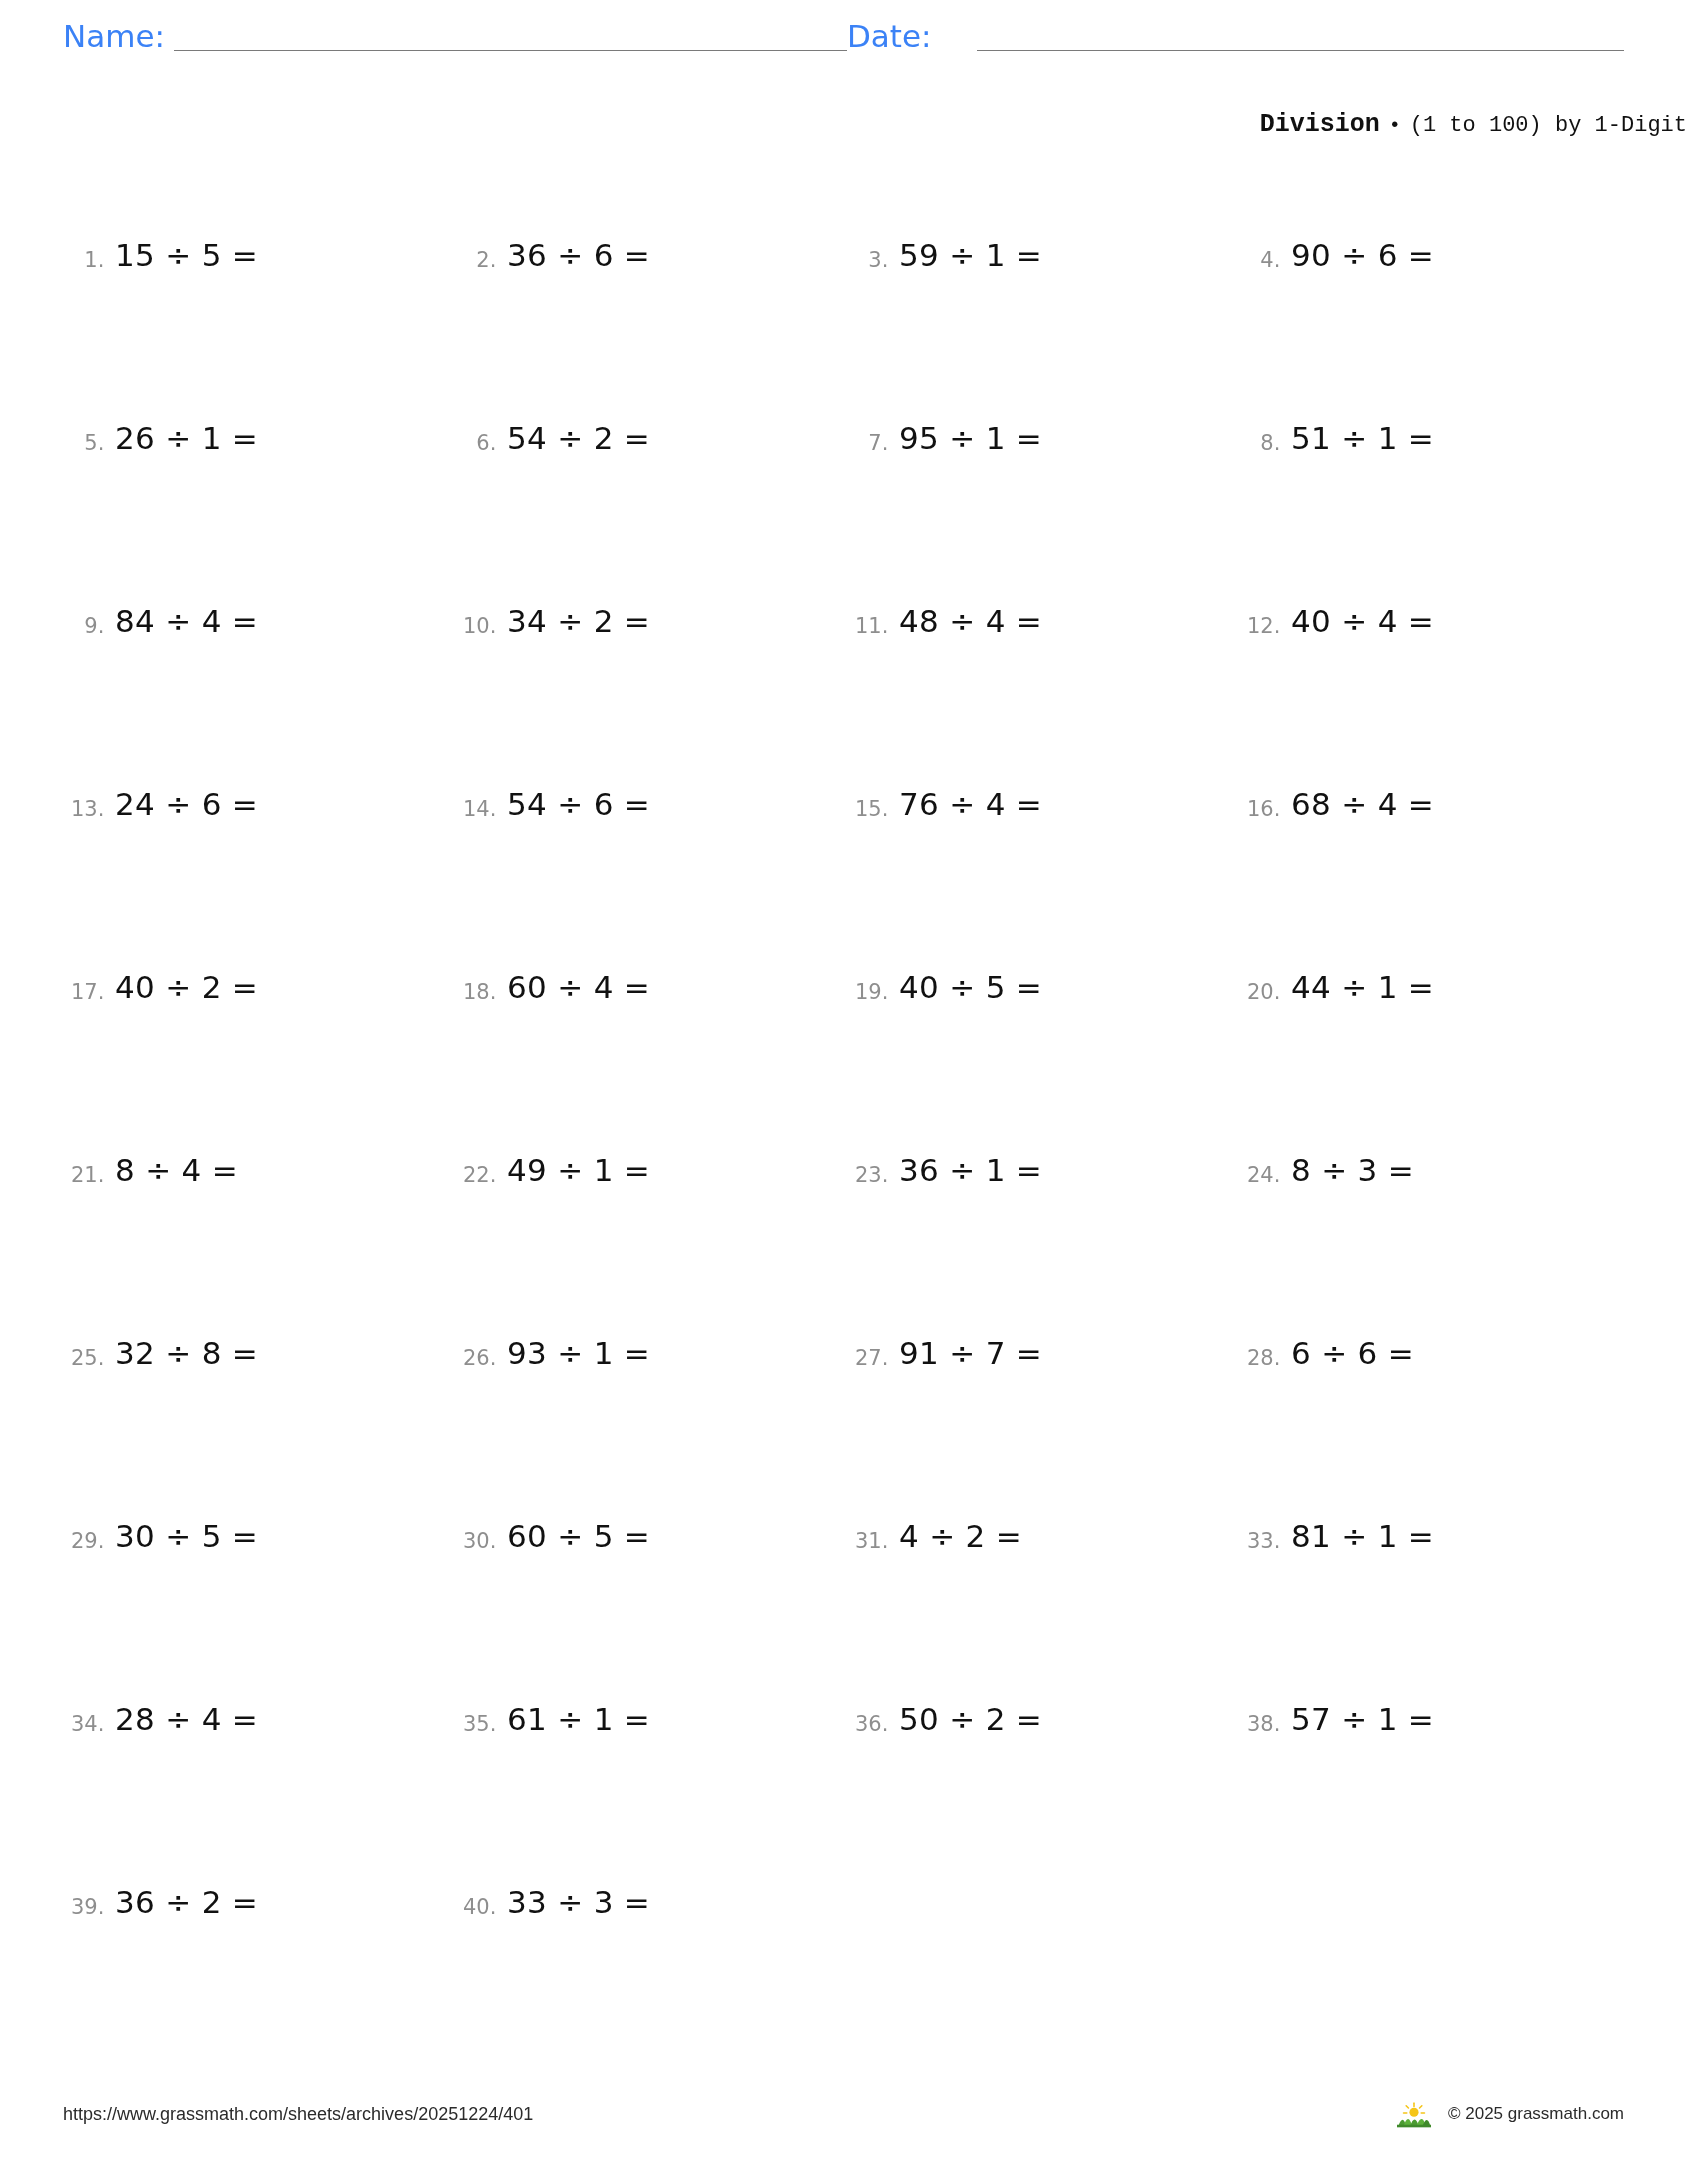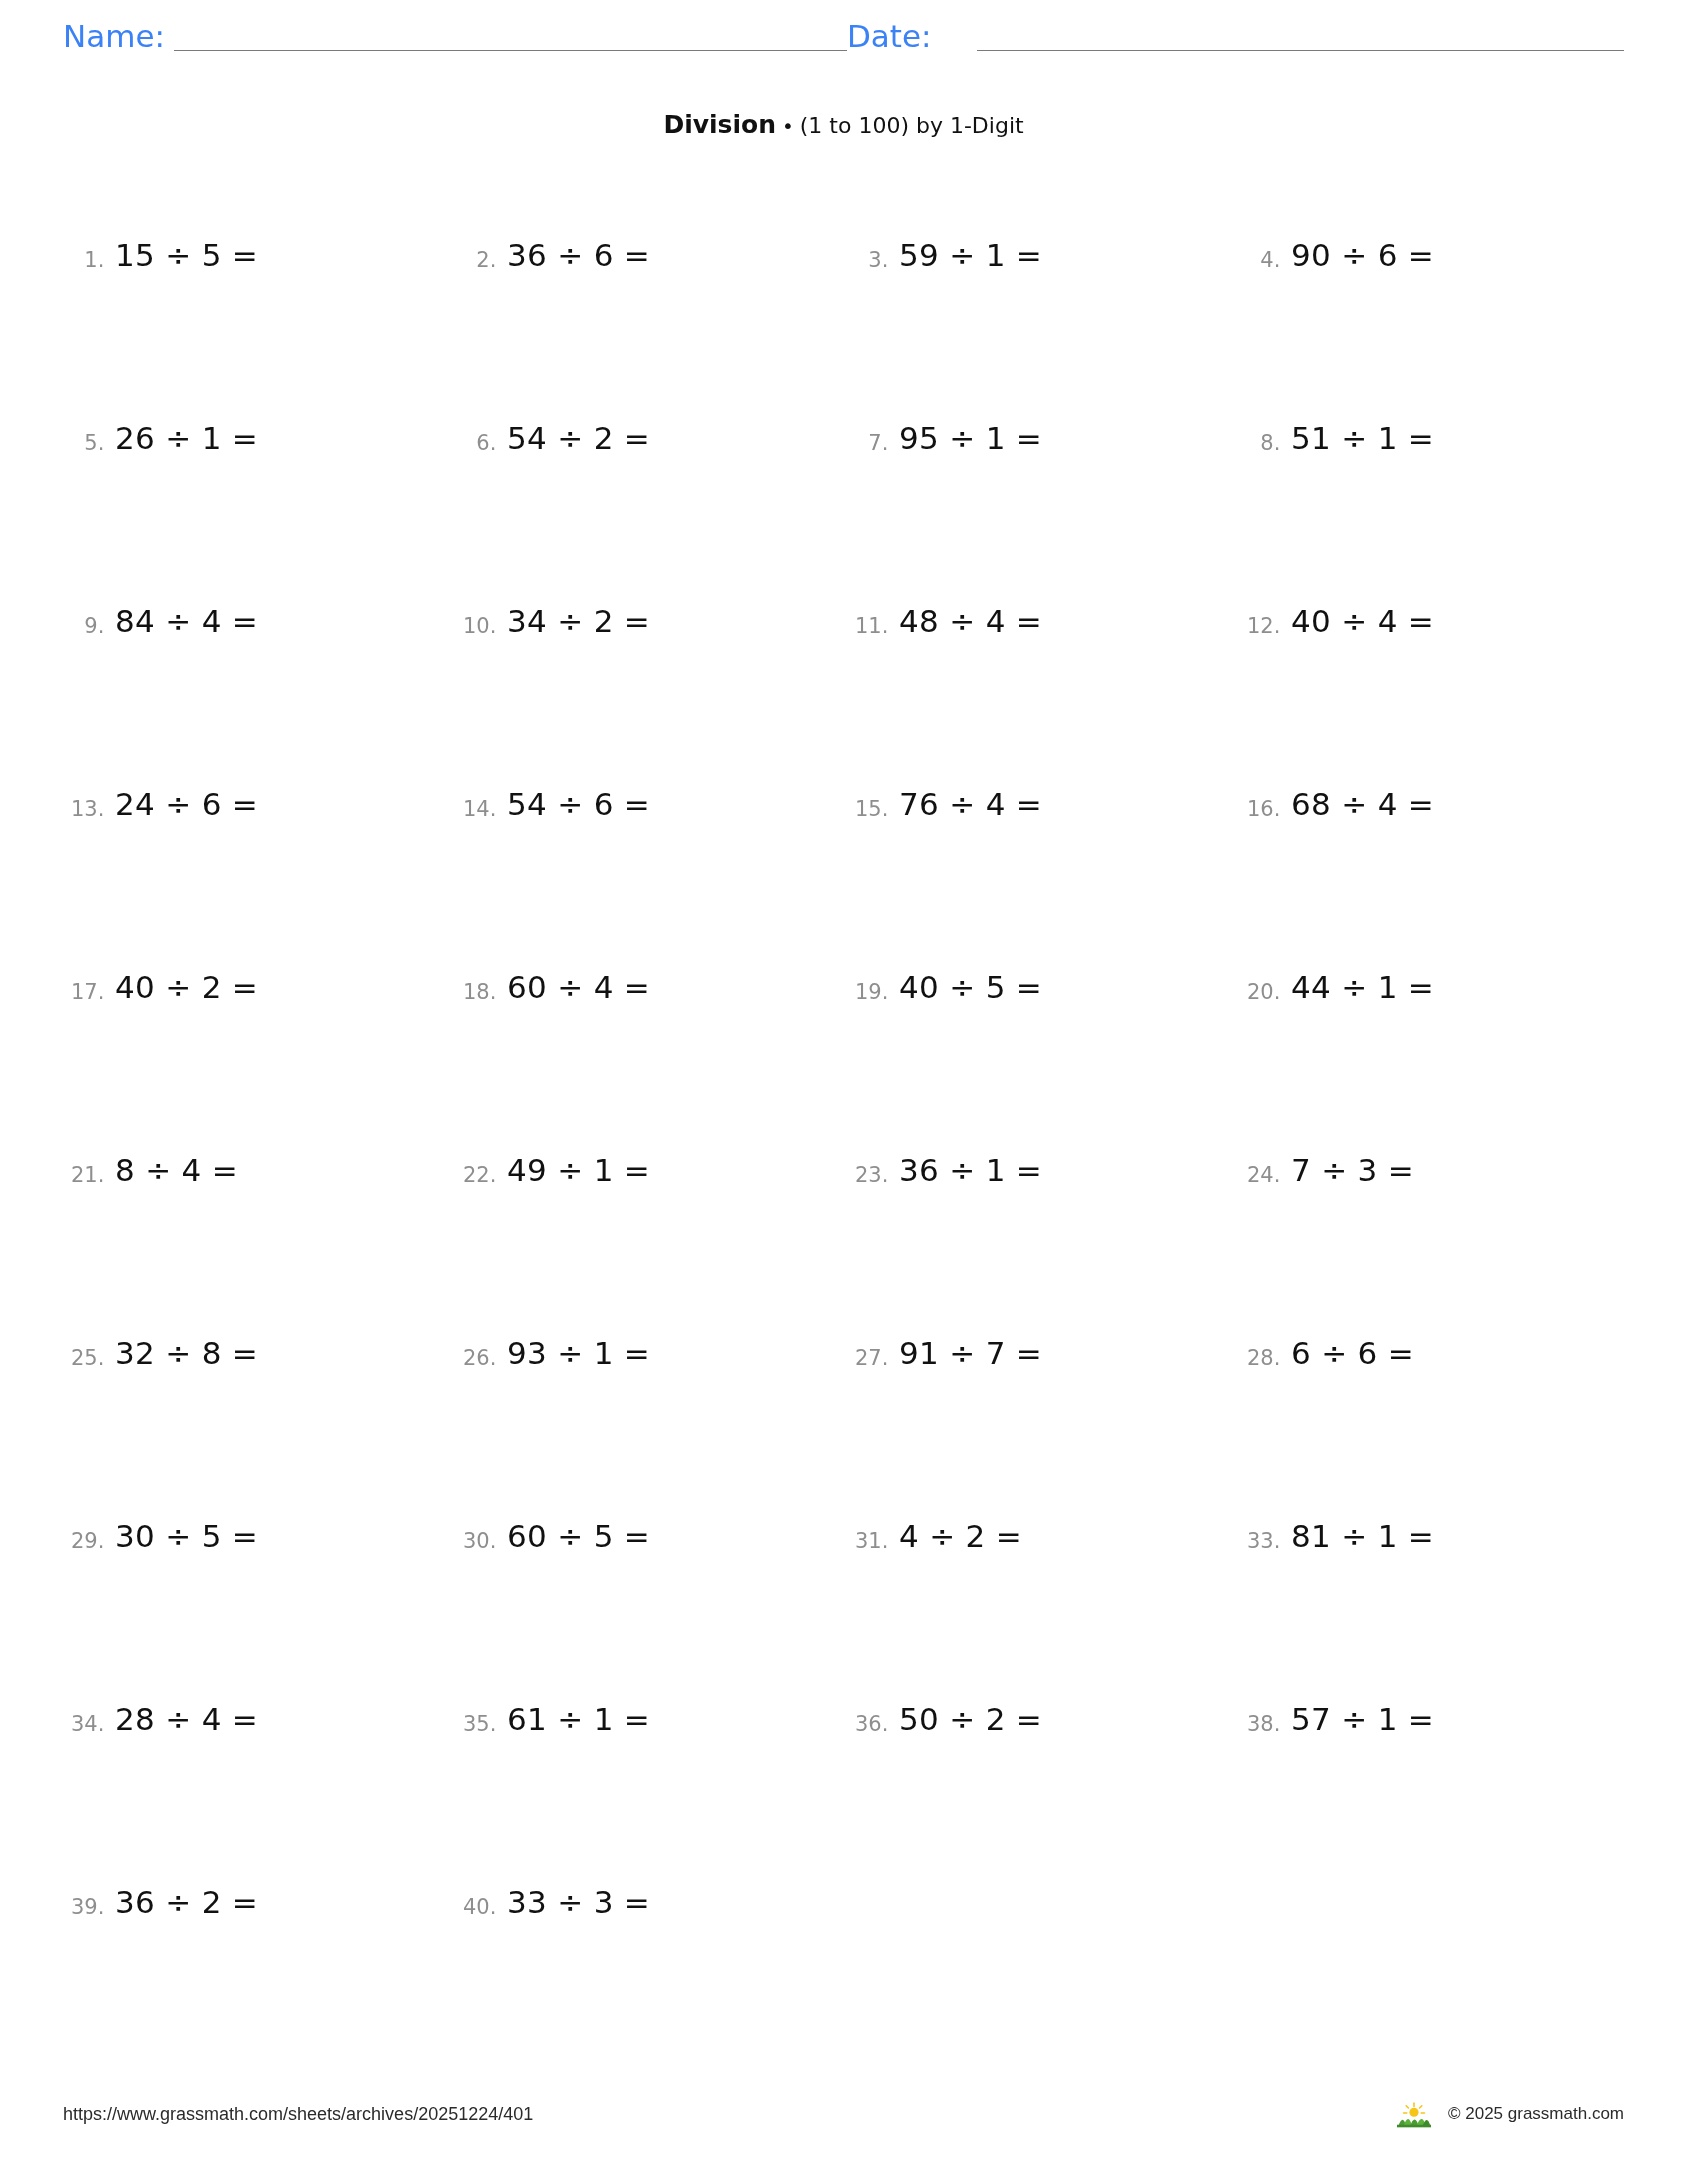--- a/index.html
+++ b/index.html
@@ -51,21 +51,22 @@
     border-bottom: 1.3px solid #7a7a7a;
     height: 29px;
   }
 
   
   .title-wrap {
     position: absolute;
     top: 110px;
     left: 0;
     width: 1687px;
-    text-align: center;
+    text-align: right;
+    font-family: Liberation Mono, monospace;
   }
   .title-main {
     font-size: 25px;
     font-weight: bold;
     color: #111;
   }
   .title-sep {
     font-size: 20px;
     color: #111;
     padding: 0 2.6px;
@@ -256,21 +257,21 @@
     <div class="cell">
         <span class="q-num">22.</span>
         <span class="q-body">49 ÷ 1 =</span>
       </div>
     <div class="cell">
         <span class="q-num">23.</span>
         <span class="q-body">36 ÷ 1 =</span>
       </div>
     <div class="cell">
         <span class="q-num">24.</span>
-        <span class="q-body">7 ÷ 3 =</span>
+        <span class="q-body">8 ÷ 3 =</span>
       </div>
 
     <div class="cell">
         <span class="q-num">25.</span>
         <span class="q-body">32 ÷ 8 =</span>
       </div>
     <div class="cell">
         <span class="q-num">26.</span>
         <span class="q-body">93 ÷ 1 =</span>
       </div>

